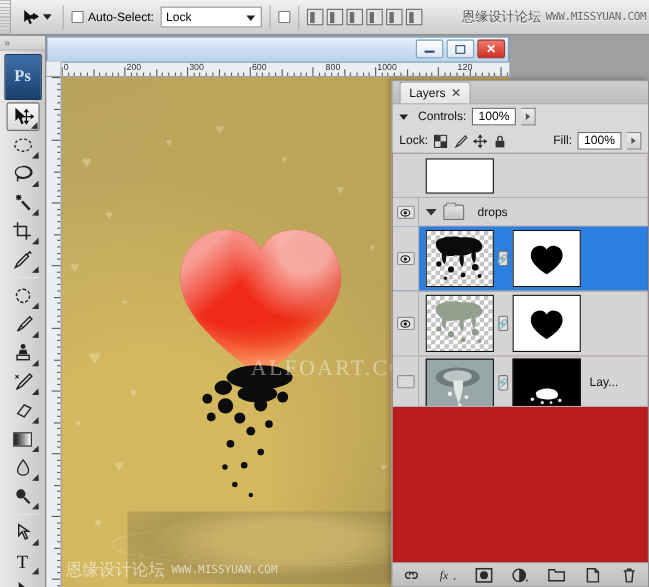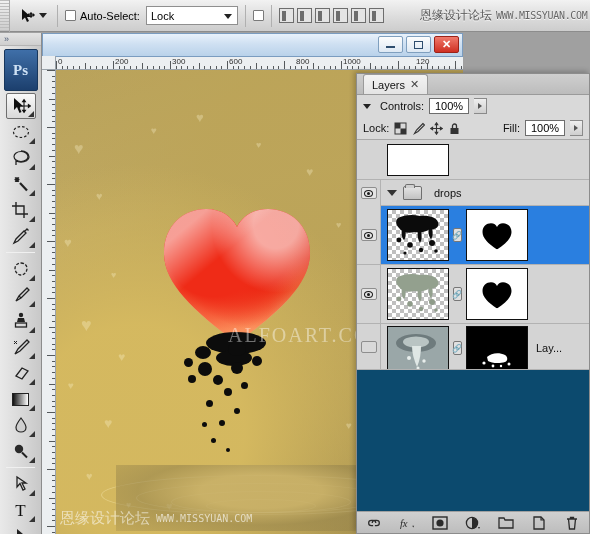--- a/index.html
+++ b/index.html
@@ -189,21 +189,21 @@
     height:16px;width:40px;border:1px solid #6d6d6d;background:#fff;font-size:11px;
     display:flex;align-items:center;justify-content:center;
   }
   .spin{width:13px;height:16px;border:1px solid #8a8a8a;border-left:none;
     background:linear-gradient(#efefef,#cfcfcf);display:flex;align-items:center;justify-content:center;}
   .spin .t{width:0;height:0;border-top:3px solid transparent;border-bottom:3px solid transparent;border-left:4px solid #555;}
   .lbl{font-size:11px;color:#111;}
   .lock-ic{width:13px;height:13px;display:flex;align-items:center;justify-content:center;color:#333;font-size:11px;}
 
   .layers-list{
-    flex:1; background:#0c4a6e; overflow:hidden; position:relative;
+    flex:1; background:#b91c1c; overflow:hidden; position:relative;
     border-top:1px solid #a8a8a8;
   }
   .layer-item{
     display:flex; align-items:center; border-bottom:1px solid #b2b2b2;
     background:#d4d4d4; position:relative;
   }
   .layer-item.selected{ background:#2a7fe0; }
   .eye-cell{ width:24px; min-width:24px; display:flex;align-items:center;justify-content:center;
     border-right:1px solid #b2b2b2; align-self:stretch; background:#d4d4d4;}
   .eye{width:16px;height:12px;position:relative;display:flex;align-items:center;justify-content:center;

